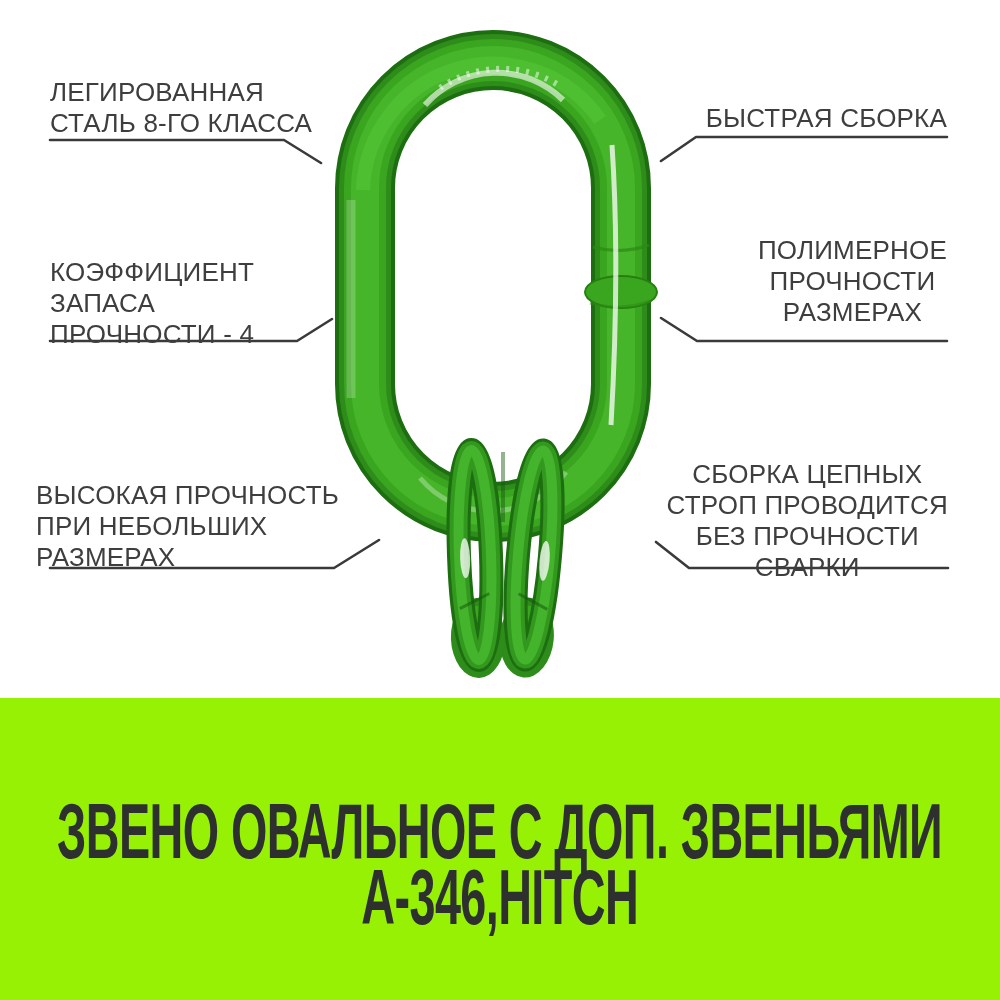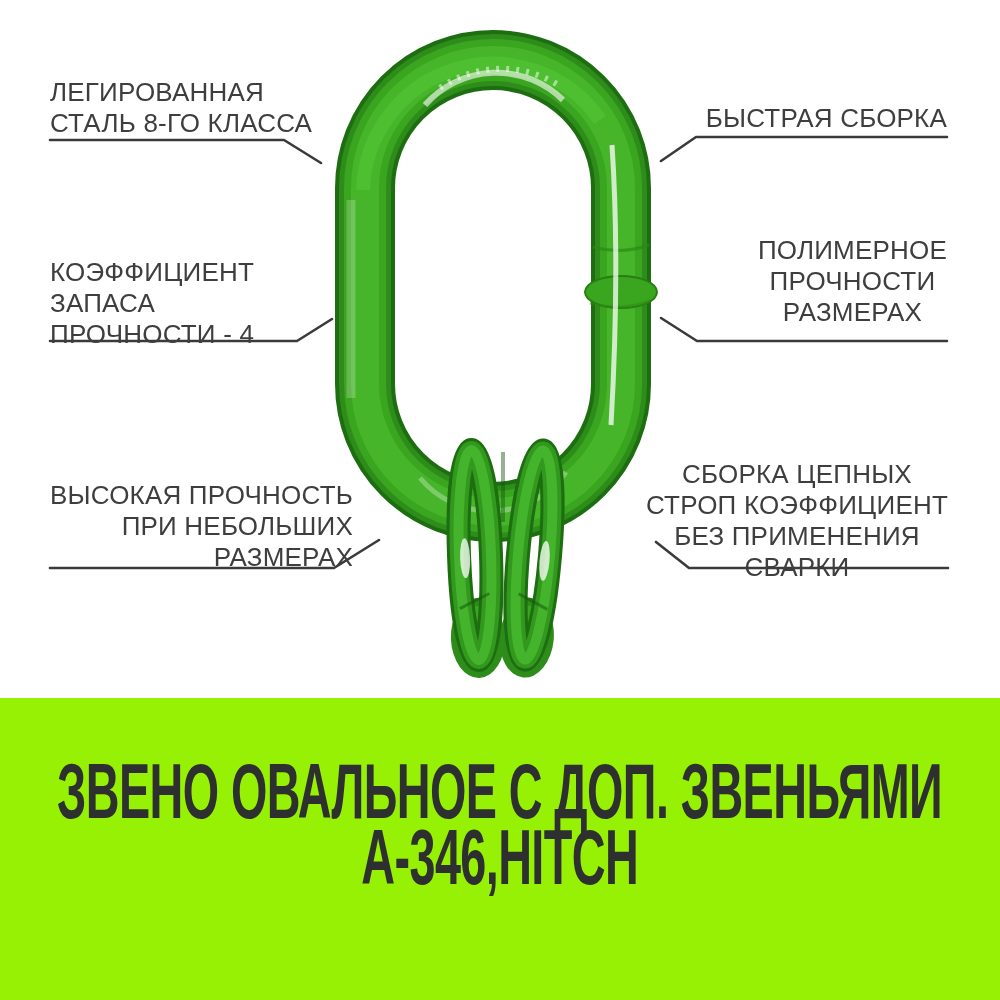--- a/index.html
+++ b/index.html
@@ -12,27 +12,27 @@
   .callout{
     position:absolute;
     font-size:26px;line-height:31px;letter-spacing:.2px;
     color:#3e3e3e;white-space:nowrap;
   }
   .callout.right{text-align:center;}
   .c-tl{left:50px;top:77px;}
   .c-tr{right:53px;top:103px;}
   .c-ml{left:50px;top:257px;}
   .c-mr{right:53px;top:235px;}
-  .c-bl{left:50px;top:480px;text-align:right;}
+  .c-bl{left:36px;top:480px;}
   .c-br{right:52px;top:459px;}
   .banner{
     position:absolute;left:0;top:698px;width:1000px;height:302px;
     background:#96F105;
     display:flex;flex-direction:column;align-items:center;
-    padding-top:60px;box-sizing:border-box;
+    padding-top:100px;box-sizing:border-box;
   }
   .banner-line{
     font-weight:bold;color:#2E302F;
     font-size:78px;line-height:66px;letter-spacing:-1px;
     white-space:nowrap;transform:scaleX(0.60);transform-origin:50% 50%;
   }
 </style>
 </head>
 <body>
 
@@ -113,22 +113,22 @@
   </div>
 
   <div class="callout c-bl">
     <div>ВЫСОКАЯ ПРОЧНОСТЬ</div>
     <div>ПРИ НЕБОЛЬШИХ</div>
     <div>РАЗМЕРАХ</div>
   </div>
 
   <div class="callout right c-br">
     <div>СБОРКА ЦЕПНЫХ</div>
-    <div>СТРОП КОЭФФИЦИЕНТ</div>
-    <div>БЕЗ ПРИМЕНЕНИЯ</div>
+    <div>СТРОП ПРОВОДИТСЯ</div>
+    <div>БЕЗ ПРОЧНОСТИ</div>
     <div>СВАРКИ</div>
   </div>
 
   <div class="banner">
     <div class="banner-line">ЗВЕНО ОВАЛЬНОЕ С ДОП. ЗВЕНЬЯМИ</div>
     <div class="banner-line">А-346,HITCH</div>
   </div>
 
 </div>
 

